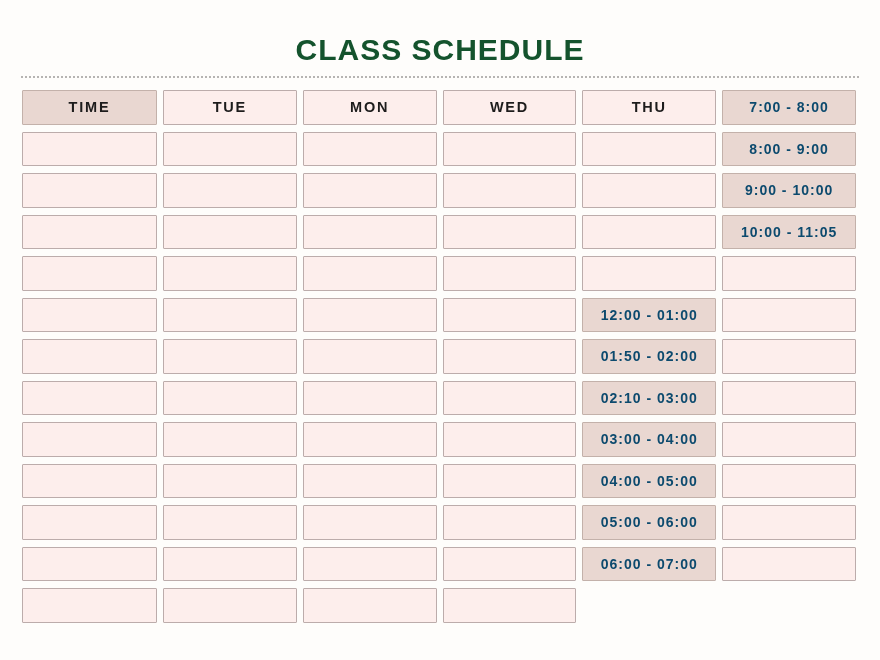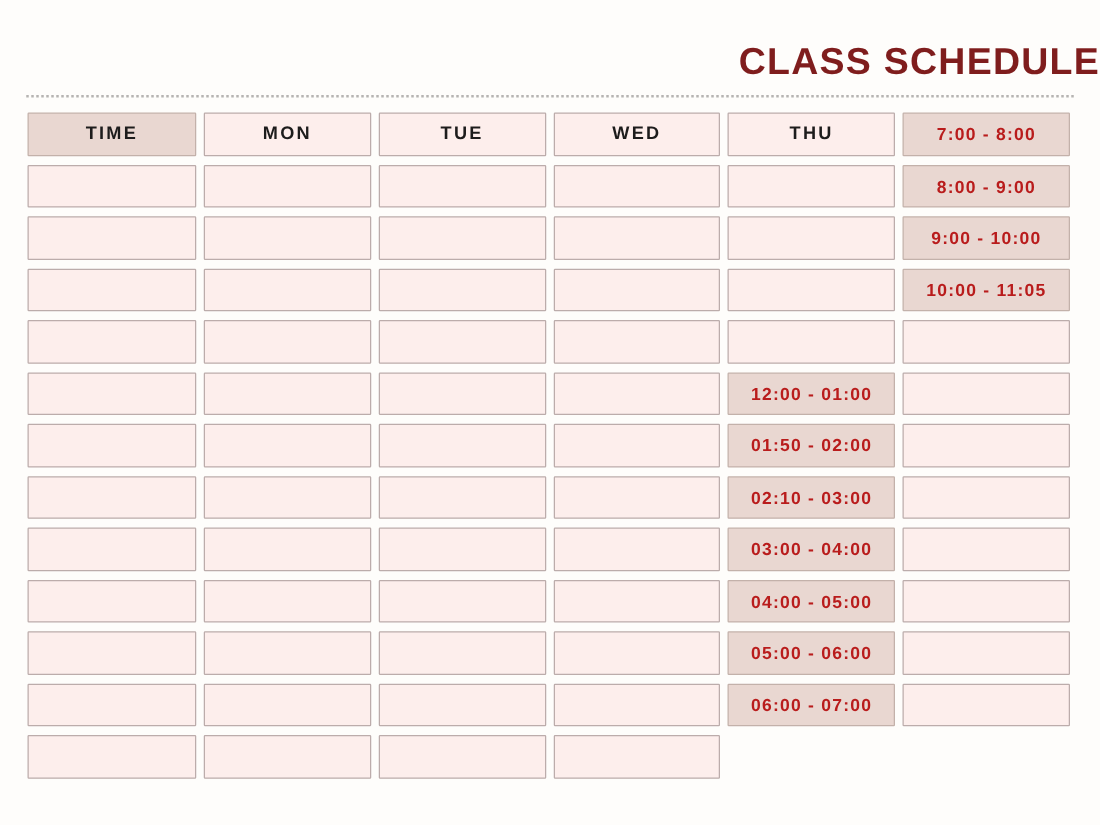--- a/index.html
+++ b/index.html
@@ -5,25 +5,25 @@
   html, body { margin: 0; padding: 0; }
   body {
     width: 880px;
     height: 660px;
     background: #fefdfb;
     font-family: "Liberation Sans", sans-serif;
     overflow: hidden;
   }
   .page-title {
     margin: 32px 0 0 0;
-    text-align: right;
+    text-align: center;
     font-size: 30px;
     font-weight: bold;
     letter-spacing: 1px;
-    color: #7f1d1d;
+    color: #14532d;
     line-height: 36px;
   }
   .divider {
     margin: 8px 21px 0 21px;
     border: 0;
     border-top: 2px dotted #b6b4b2;
     height: 0;
   }
   .schedule-grid {
     margin: 12px 24px 0 22px;
@@ -50,34 +50,34 @@
   .cell.header {
     font-weight: bold;
     font-size: 14.5px;
     letter-spacing: 1.8px;
     color: #1d1c1c;
   }
   .cell.time-label {
     font-weight: 600;
     font-size: 14px;
     letter-spacing: 1px;
-    color: #b91c1c;
+    color: #0c4a6e;
   }
 </style>
 </head>
 <body>
 
 <h1 class="page-title">CLASS SCHEDULE</h1>
 <hr class="divider">
 
 <div class="schedule-grid">
 
   <div class="cell time-col header">TIME</div>
+  <div class="cell day-col header">TUE</div>
   <div class="cell day-col header">MON</div>
-  <div class="cell day-col header">TUE</div>
   <div class="cell day-col header">WED</div>
   <div class="cell day-col header">THU</div>
 
   <div class="cell time-col time-label">7:00 - 8:00</div>
   <div class="cell day-col"></div>
   <div class="cell day-col"></div>
   <div class="cell day-col"></div>
   <div class="cell day-col"></div>
   <div class="cell day-col"></div>
 

